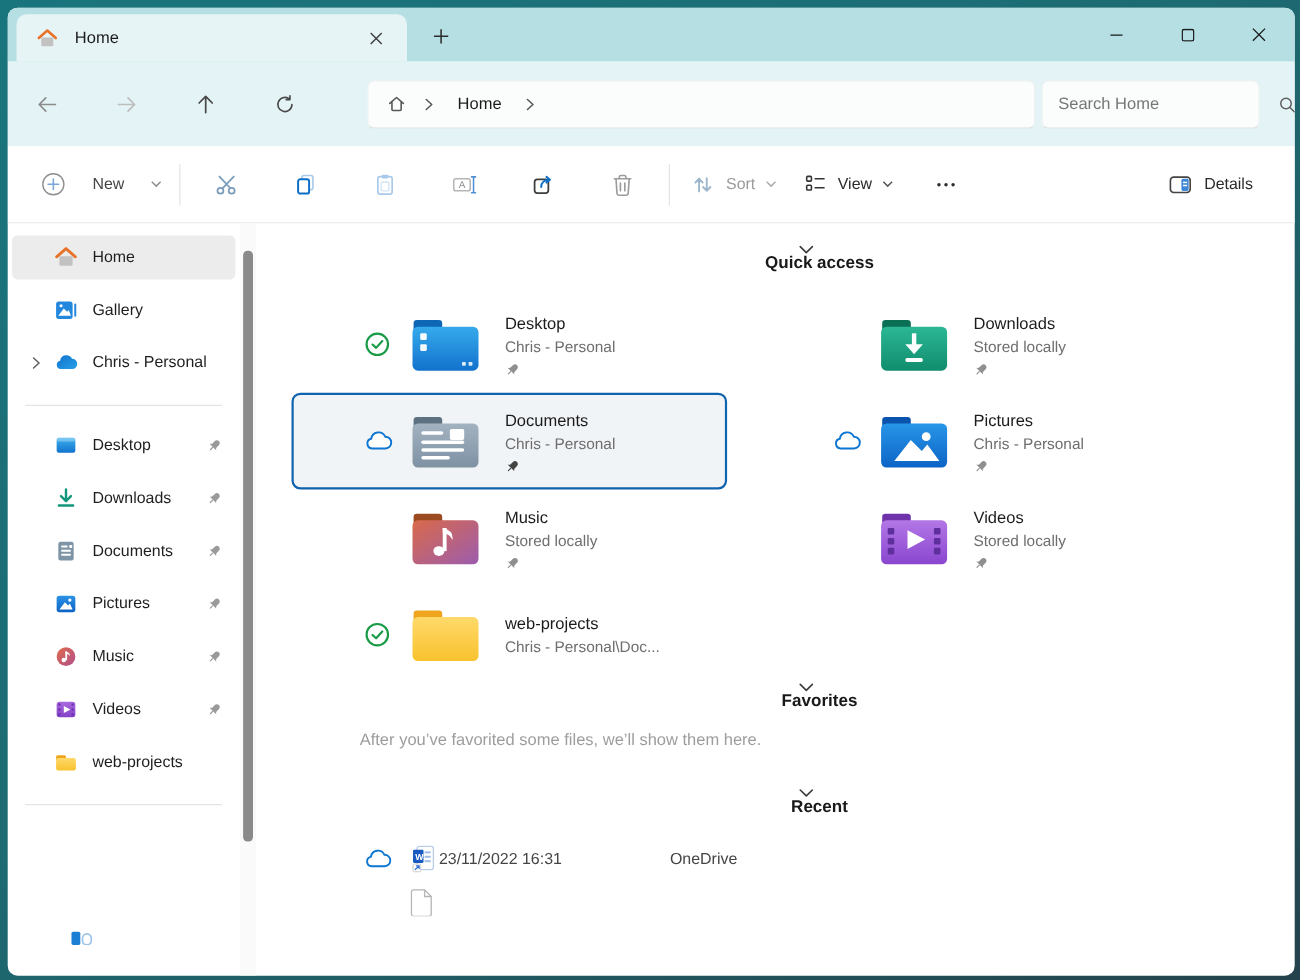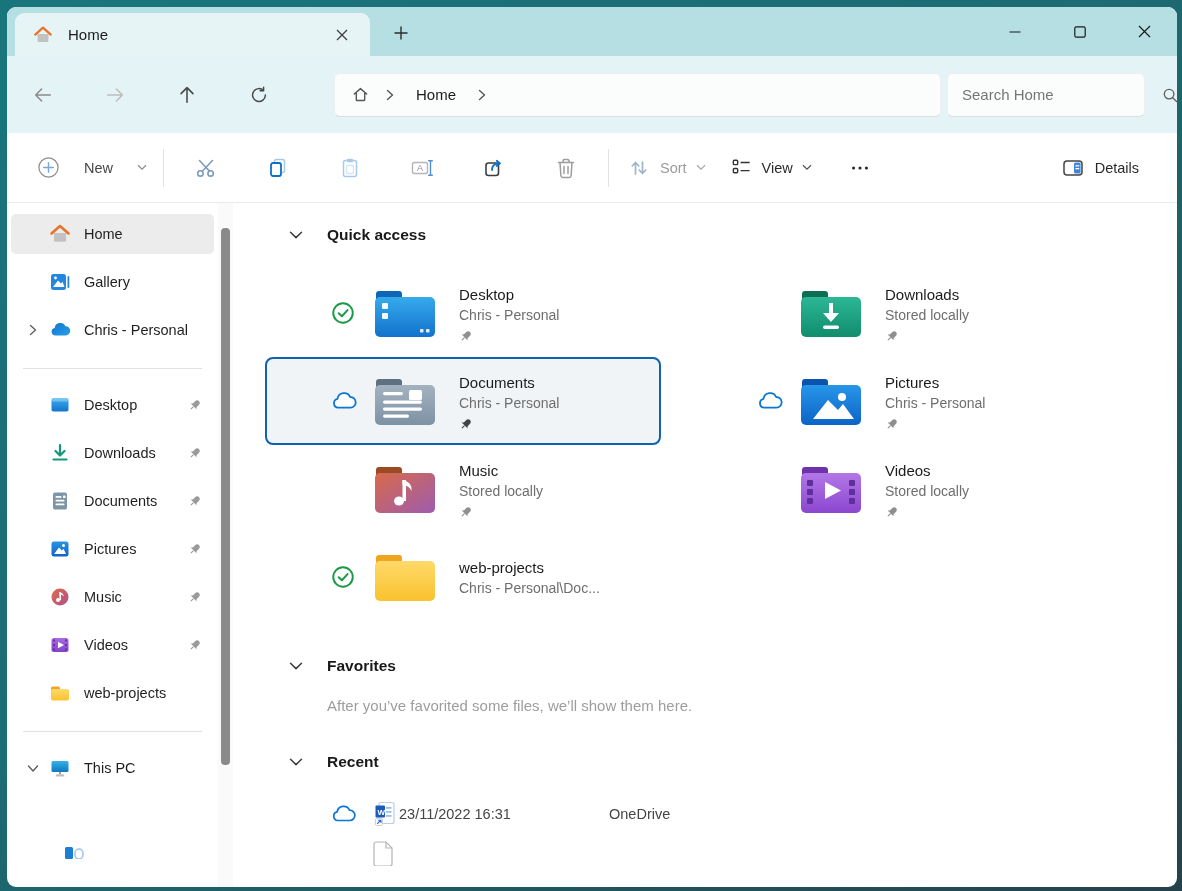--- a/index.html
+++ b/index.html
@@ -57,21 +57,21 @@
   .side-item { height:40px; margin:0 4px 8px 4px; border-radius:5px; display:flex; align-items:center; padding-left:6px; }
   .side-item.selected { background:#ececec; }
   .side-exp { width:32px; display:flex; align-items:center; justify-content:center; flex:none; }
   .side-ico { width:22px; height:22px; flex:none; display:flex; align-items:center; justify-content:center; }
   .side-label { font-size:14.5px; color:#1f1f1f; margin-left:13px; white-space:nowrap; }
   .side-pin { margin-left:auto; margin-right:12px; display:flex; }
   .side-sep { height:1px; background:#e1e1e1; margin:18px 16px 16px 16px; }
   .scrollstrip { width:15px; flex:none; background:#fafafa; position:relative; }
   .scrollthumb { position:absolute; left:3px; top:25px; width:9px; height:537px; background:#8a8a8a; border-radius:4px; }
   .main { flex:1; overflow:hidden; padding-top:20px; position:relative; }
-  .sec-head { display:flex; align-items:center; padding-left:56px; height:24px; }
+  .sec-head { display:flex; align-items:center; padding-left:56px; height:24px;flex-direction:column; }
   .sec-title { font-size:15.5px; font-weight:bold; color:#191919; margin-left:24px; }
   .qa-grid { margin:22px 0 0 32px; display:grid; grid-template-columns:396px 396px; column-gap:30px; }
   .tile { height:88px; display:flex; align-items:center; padding-left:62px; border:2px solid transparent; border-radius:8px; }
   .tile.selected { border-color:#0f62ad; background:#f1f4f7; }
   .tile-status { width:28px; flex:none; display:flex; align-items:center; justify-content:center; }
   .tile-folder { width:64px; height:52px; flex:none; margin-left:16px; }
   .tile-text { margin-left:22px; }
   .tile-name { font-size:15px; color:#1b1b1b; line-height:21px; }
   .tile-sub { font-size:14px; color:#6e6e6e; line-height:20px; }
   .tile-pin { margin-top:4px; height:14px; display:flex; }
@@ -518,41 +518,20 @@
                   <stop offset="1" stop-color="#f9c22e"></stop>
                 </linearGradient>
               </defs>
               <rect x="2" y="4.5" width="9" height="6" rx="1.5" fill="#efa51d"></rect>
               <rect x="2" y="7" width="18" height="11.5" rx="2" fill="url(#g-sf)"></rect>
             </svg>
           </span>
         <span class="side-label">web-projects</span>
       </div>
       <div class="side-sep"></div>
-      <div class="side-item">
-        <span class="side-exp">
-            <svg width="12" height="9" viewBox="0 0 12 9">
-              <path d="M1.5 2 L6 7 L10.5 2" fill="none" stroke="#5f5f5f" stroke-width="1.4" stroke-linecap="round" stroke-linejoin="round"></path>
-            </svg>
-          </span>
-        <span class="side-ico">
-            <svg width="22" height="22" viewBox="0 0 22 22">
-              <defs>
-                <linearGradient id="g-pc" x1="0" y1="0" x2="0" y2="1">
-                  <stop offset="0" stop-color="#35b3e8"></stop>
-                  <stop offset="1" stop-color="#0f77c0"></stop>
-                </linearGradient>
-              </defs>
-              <rect x="2.5" y="4" width="17" height="11" rx="1.5" fill="url(#g-pc)"></rect>
-              <rect x="10" y="15" width="2" height="2.3" fill="#9aa0a6"></rect>
-              <path d="M7.5 17.3 h7 l1 2.2 h-9 z" fill="#b9bdc2"></path>
-            </svg>
-          </span>
-        <span class="side-label">This PC</span>
-      </div>
       <div class="side-partial">
         <svg width="22" height="14" viewBox="0 0 22 14">
             <rect x="2" y="2" width="8" height="12" rx="1.5" fill="#1b7fd4"></rect>
             <rect x="12" y="4" width="8" height="10" rx="4" fill="none" stroke="#9cc3e8" stroke-width="1.5"></rect>
           </svg>
       </div>
     </div>
 
     <div class="scrollstrip">
       <div class="scrollthumb"></div>
@@ -797,21 +776,21 @@
                 <rect x="2" y="10" width="60" height="40" rx="5" fill="url(#g-fw)"></rect>
               </svg>
             </span>
           <span class="tile-text">
             <span class="tile-name" style="display:block">web-projects</span>
             <span class="tile-sub" style="display:block">Chris - Personal\Doc...</span>
           </span>
         </div>
       </div>
 
-      <div class="sec-head" style="margin-top:33px;">
+      <div class="sec-head" style="">
         <span>
             <svg width="14" height="8" viewBox="0 0 14 8">
               <path d="M1.5 1.2 L7 6.6 L12.5 1.2" fill="none" stroke="#3d3d3d" stroke-width="1.5" stroke-linecap="round" stroke-linejoin="round"></path>
             </svg>
           </span>
         <span class="sec-title">Favorites</span>
       </div>
       <div class="fav-empty">After you’ve favorited some files, we’ll show them here.</div>
 
       <div class="sec-head" style="margin-top:36px;">

